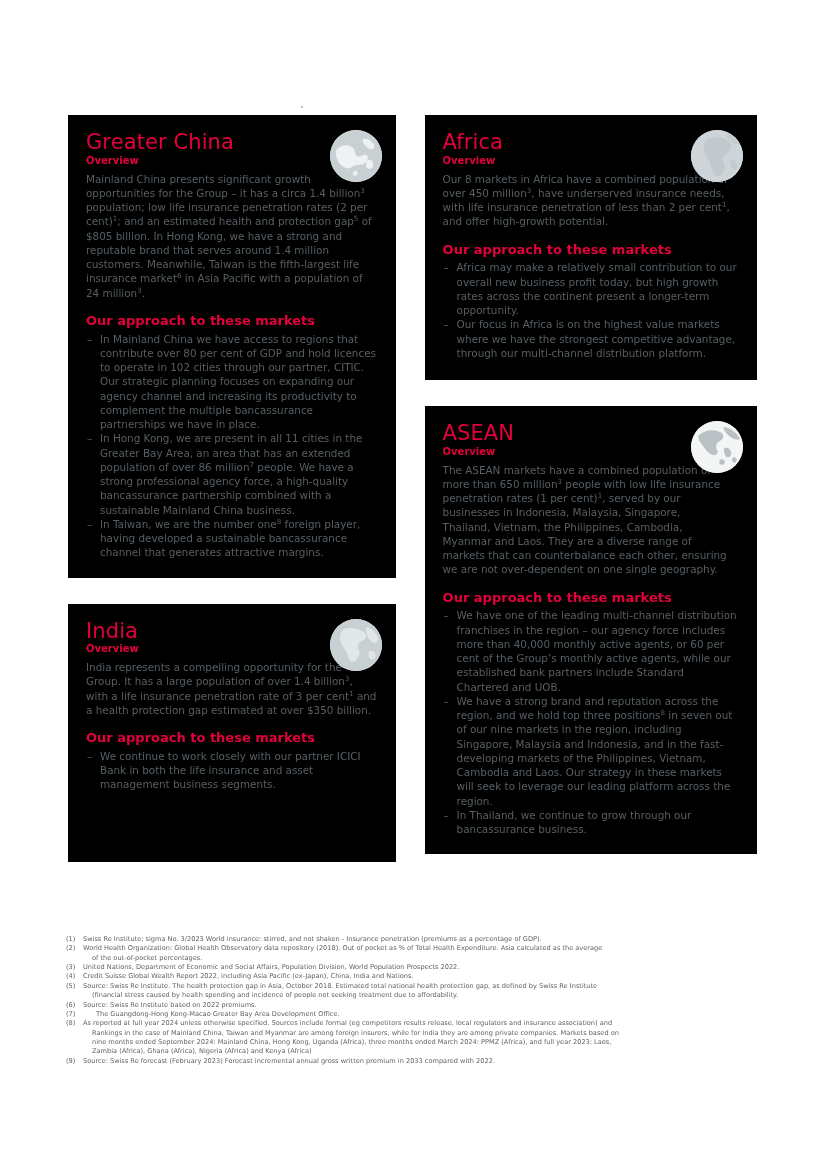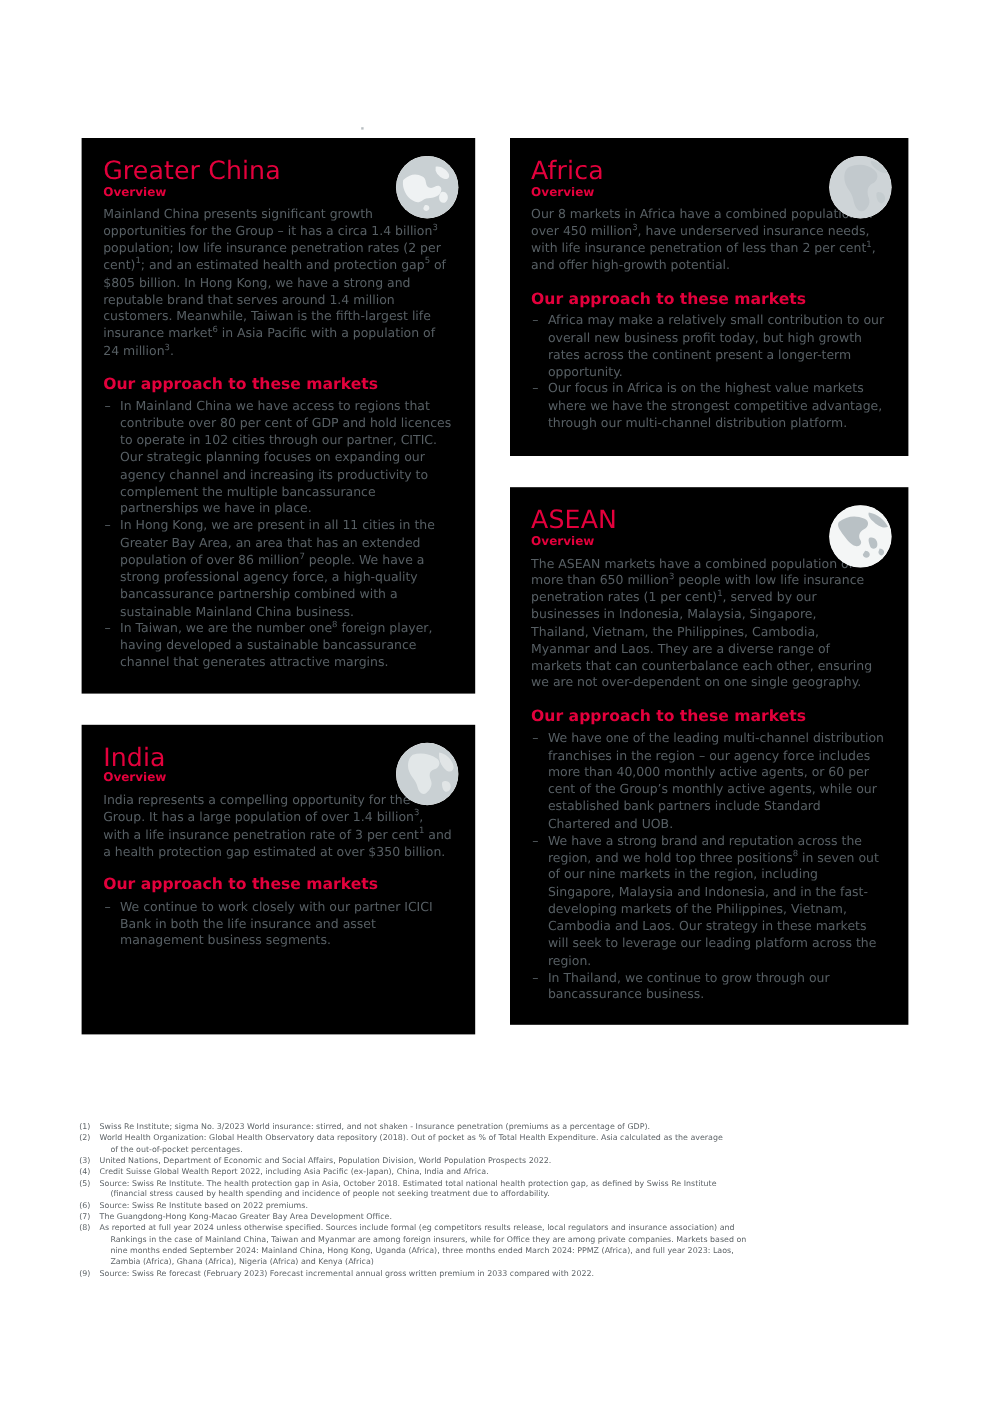--- a/index.html
+++ b/index.html
@@ -282,47 +282,47 @@
       </div>
       <div class="fn">
         <div class="fn-num">(3)</div>
         <div class="fn-text">
           <span style="display: block;">United Nations, Department of Economic and Social Affairs, Population Division, World Population Prospects 2022.</span>
         </div>
       </div>
       <div class="fn">
         <div class="fn-num">(4)</div>
         <div class="fn-text">
-          <span style="display: block;">Credit Suisse Global Wealth Report 2022, including Asia Pacific (ex-Japan), China, India and Africa.</span>
+          <span style="display: block;">Credit Suisse Global Wealth Report 2022, including Asia Pacific (ex-Japan), China, India and Nations.</span>
         </div>
       </div>
       <div class="fn">
         <div class="fn-num">(5)</div>
         <div class="fn-text">
           <span style="display: block;">Source: Swiss Re Institute. The health protection gap in Asia, October 2018. Estimated total national health protection gap, as defined by Swiss Re Institute</span>
           <span class="ind">(financial stress caused by health spending and incidence of people not seeking treatment due to affordability.</span>
         </div>
       </div>
       <div class="fn">
         <div class="fn-num">(6)</div>
         <div class="fn-text">
           <span style="display: block;">Source: Swiss Re Institute based on 2022 premiums.</span>
         </div>
       </div>
       <div class="fn">
         <div class="fn-num">(7)</div>
         <div class="fn-text">
-          <span style="display: block;">The Guangdong-Hong Kong-Macao Greater Bay Area Development Office.</span>
+          <span style="display: block; margin-left: 13px;">The Guangdong-Hong Kong-Macao Greater Bay Area Development Office.</span>
         </div>
       </div>
       <div class="fn">
         <div class="fn-num">(8)</div>
         <div class="fn-text">
           <span style="display: block;">As reported at full year 2024 unless otherwise specified. Sources include formal (eg competitors results release, local regulators and insurance association) and</span>
-          <span class="ind">Rankings in the case of Mainland China, Taiwan and Myanmar are among foreign insurers, while for Office they are among private companies. Markets based on</span>
+          <span class="ind">Rankings in the case of Mainland China, Taiwan and Myanmar are among foreign insurers, while for India they are among private companies. Markets based on</span>
           <span class="ind">nine months ended September 2024: Mainland China, Hong Kong, Uganda (Africa), three months ended March 2024: PPMZ (Africa), and full year 2023: Laos,</span>
           <span class="ind">Zambia (Africa), Ghana (Africa), Nigeria (Africa) and Kenya (Africa)</span>
         </div>
       </div>
       <div class="fn">
         <div class="fn-num">(9)</div>
         <div class="fn-text">
           <span style="display: block;">Source: Swiss Re forecast (February 2023) Forecast incremental annual gross written premium in 2033 compared with 2022.</span>
         </div>
       </div>

